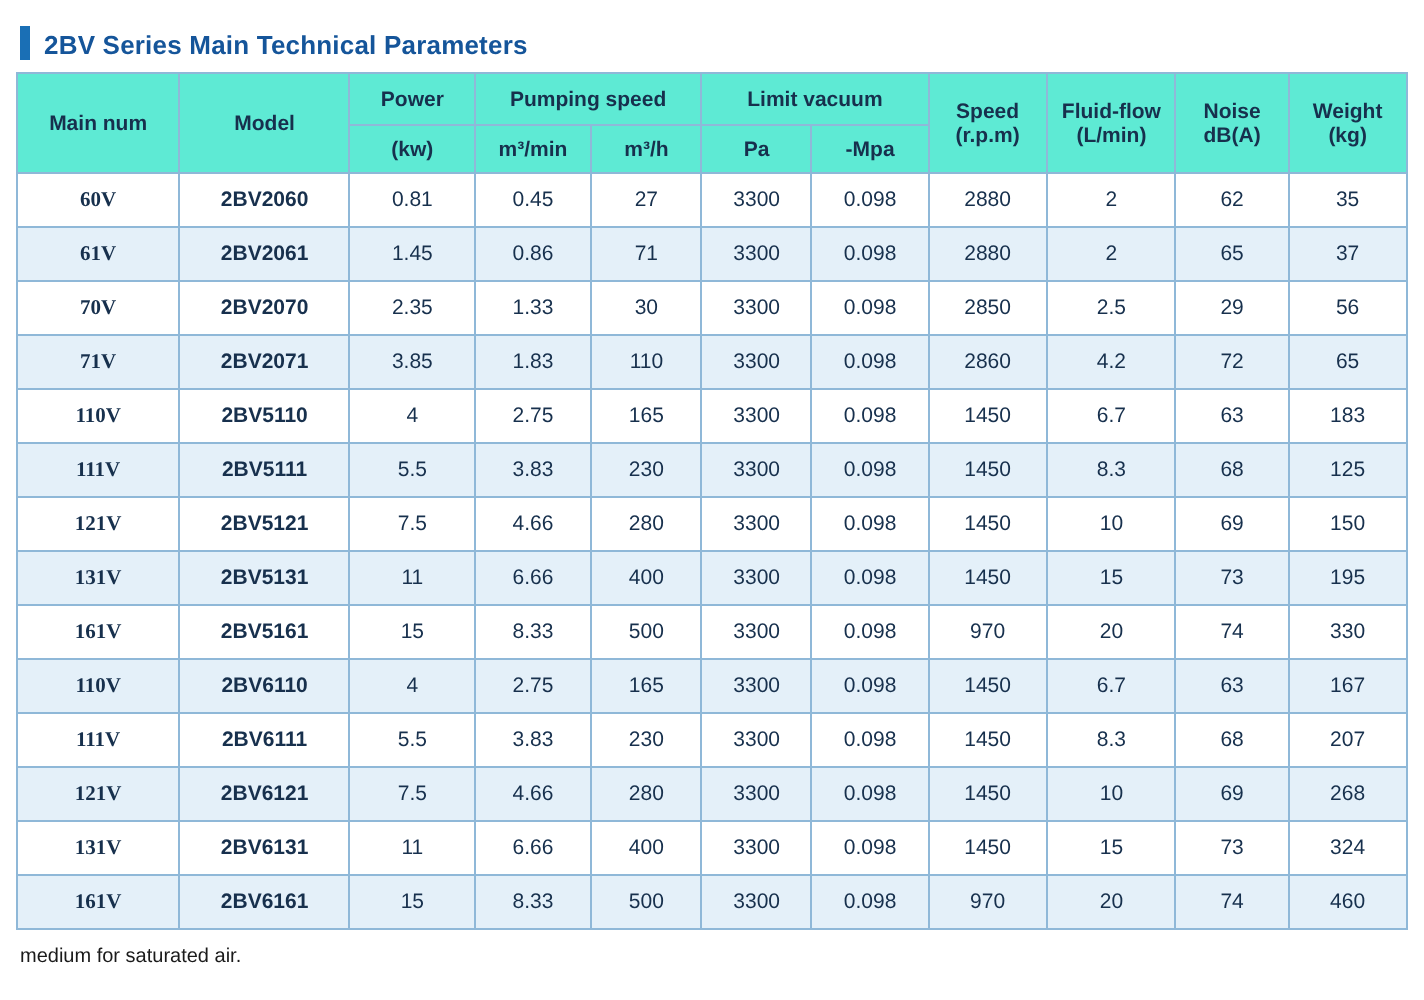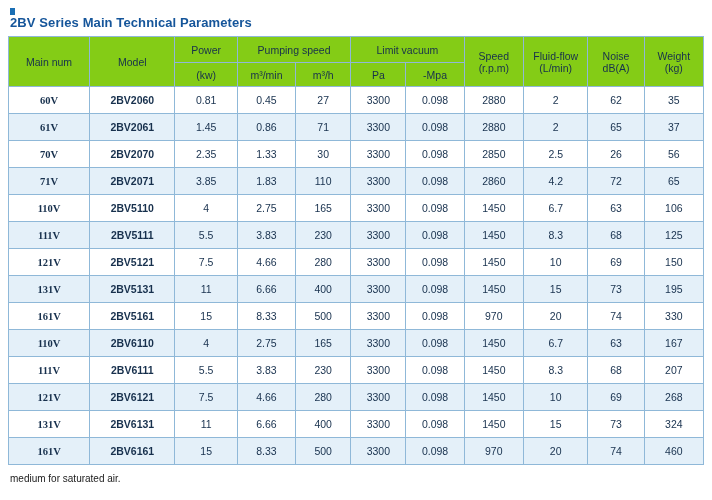--- a/index.html
+++ b/index.html
@@ -17,24 +17,23 @@
   .page {
     width: 712px;
     height: 500px;
     box-sizing: border-box;
     padding: 6px 8px 0 8px;
     position: relative;
   }
   
   .title-row {
     display: flex;
-    align-items: flex-start;
+    align-items: flex-end;
     height: 22px;
     margin: 2px 0 6px 2px;
-    flex-direction: column;
   }
   .title-bar {
     width: 5px;
     height: 17px;
     background: #1a6fb5;
     margin-right: 7px;
   }
   .title-text {
     font-size: 13px;
     font-weight: bold;
@@ -51,23 +50,23 @@
   }
   table.params th,
   table.params td {
     border: 1px solid #8fb8d8;
     text-align: center;
     vertical-align: middle;
     padding: 0;
     color: #17304d;
   }
   thead th {
-    background: #84cc16;
+    background: #5eead4;
     font-size: 10.5px;
-    font-weight: normal;
+    font-weight: bold;
     color: #15395e;
   }
   .head-top {
     height: 26px;
   }
   .head-sub {
     height: 24px;
   }
   tbody td {
     height: 26px;
@@ -191,21 +190,21 @@
         <tr class="odd">
           <td class="c0">70V</td>
           <td class="c1">2BV2070</td>
           <td class="c2">2.35</td>
           <td class="c3">1.33</td>
           <td class="c4">30</td>
           <td class="c5">3300</td>
           <td class="c6">0.098</td>
           <td class="c7">2850</td>
           <td class="c8">2.5</td>
-          <td class="c9">26</td>
+          <td class="c9">29</td>
           <td class="c10">56</td>
         </tr>
         <tr class="even">
           <td class="c0">71V</td>
           <td class="c1">2BV2071</td>
           <td class="c2">3.85</td>
           <td class="c3">1.83</td>
           <td class="c4">110</td>
           <td class="c5">3300</td>
           <td class="c6">0.098</td>
@@ -218,21 +217,21 @@
           <td class="c0">110V</td>
           <td class="c1">2BV5110</td>
           <td class="c2">4</td>
           <td class="c3">2.75</td>
           <td class="c4">165</td>
           <td class="c5">3300</td>
           <td class="c6">0.098</td>
           <td class="c7">1450</td>
           <td class="c8">6.7</td>
           <td class="c9">63</td>
-          <td class="c10">106</td>
+          <td class="c10">183</td>
         </tr>
         <tr class="even">
           <td class="c0">111V</td>
           <td class="c1">2BV5111</td>
           <td class="c2">5.5</td>
           <td class="c3">3.83</td>
           <td class="c4">230</td>
           <td class="c5">3300</td>
           <td class="c6">0.098</td>
           <td class="c7">1450</td>

